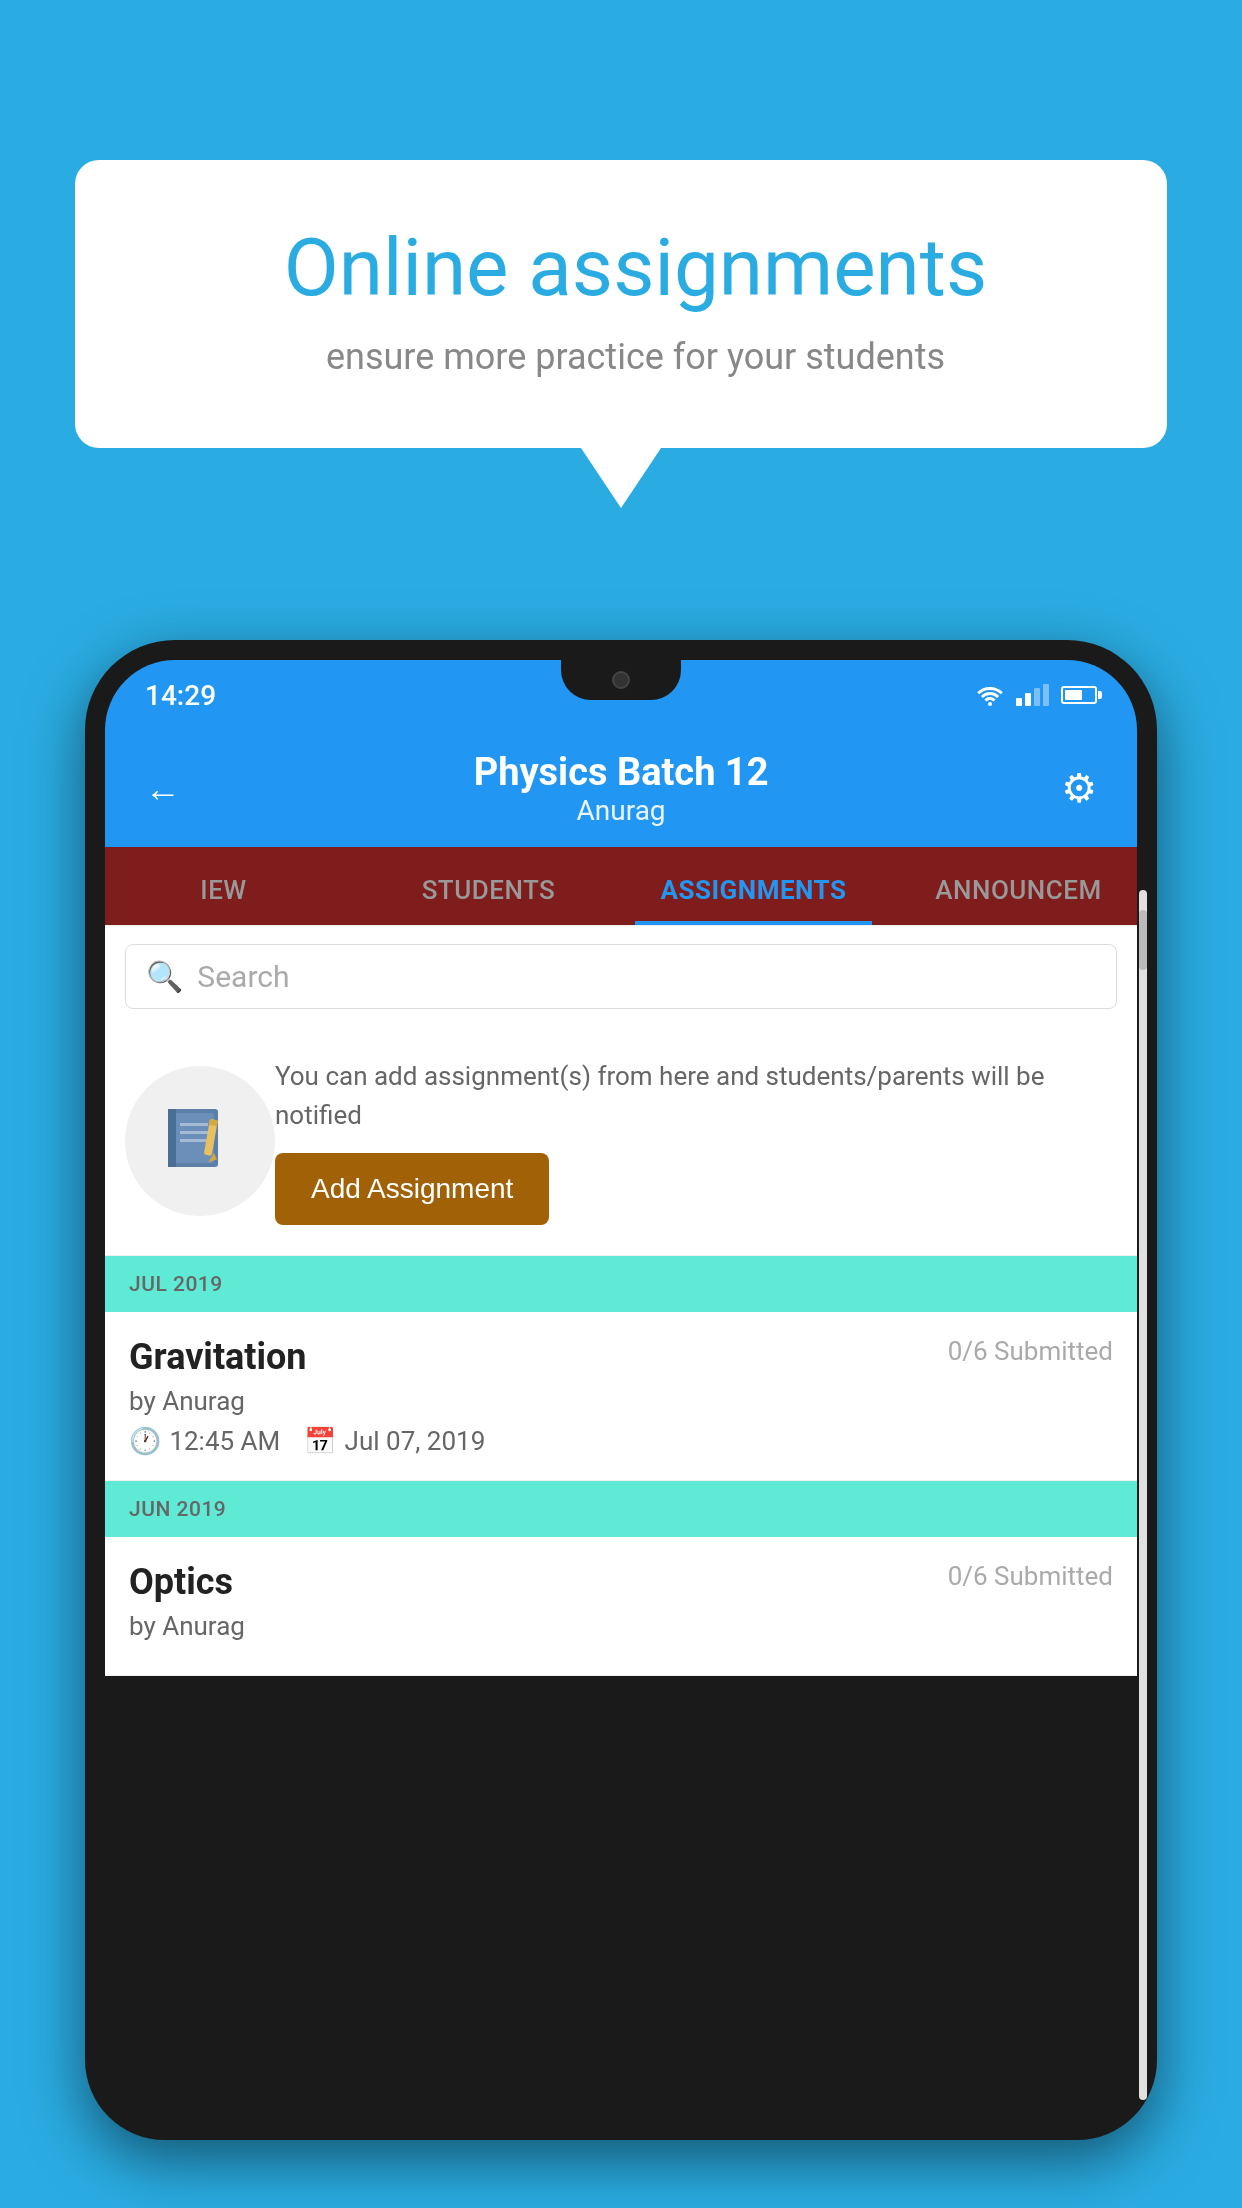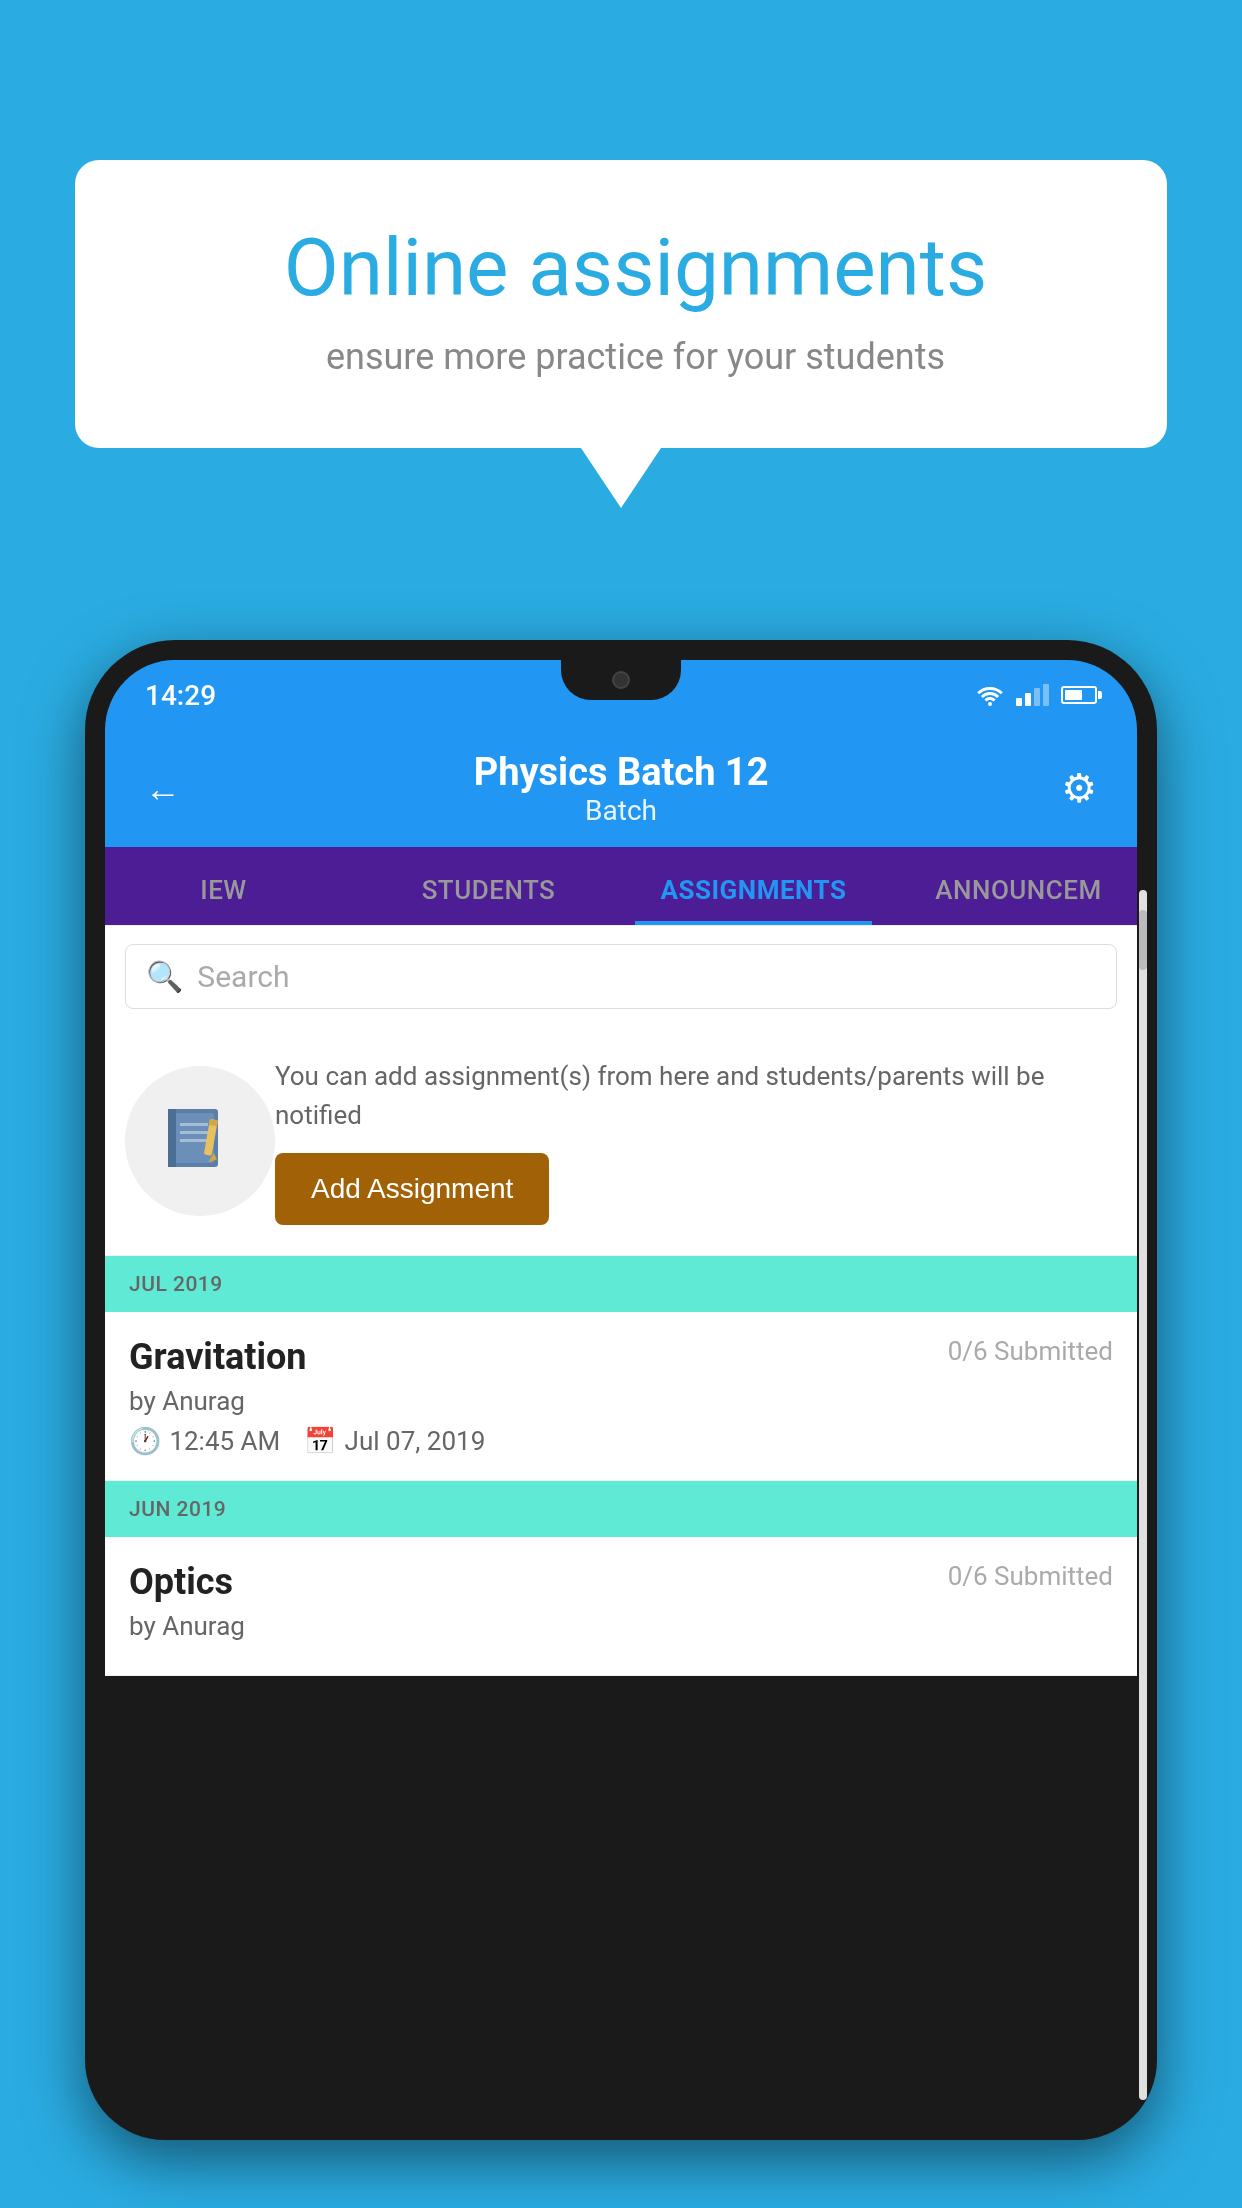--- a/index.html
+++ b/index.html
@@ -192,21 +192,21 @@
       font-weight: 400;
     }
 
     .gear-icon {
       color: white;
       font-size: 40px;
     }
 
     
     .tabs-bar {
-      background: #4c1d95;
+      background: #7f1d1d;
       display: flex;
       border-bottom: 1px solid #eee;
       overflow: hidden;
       gap: 28px;
     }
 
     .tab-item {
       flex: 1;
       text-align: center;
       padding: 28px 10px 20px 10px;
@@ -424,21 +424,21 @@
         <div class="battery-icon">
           <div class="battery-fill"></div>
         </div>
       </div>
     </div>
 
     <div class="app-header">
       <span class="back-arrow">←</span>
       <div class="header-center">
         <div class="header-title">Physics Batch 12</div>
-        <div class="header-subtitle">Batch</div>
+        <div class="header-subtitle">Anurag</div>
       </div>
       <span class="gear-icon">⚙</span>
     </div>
 
     <div class="tabs-bar">
       <div class="tab-item">
         <span>IEW</span>
       </div>
       <div class="tab-item">
         <span>STUDENTS</span>

